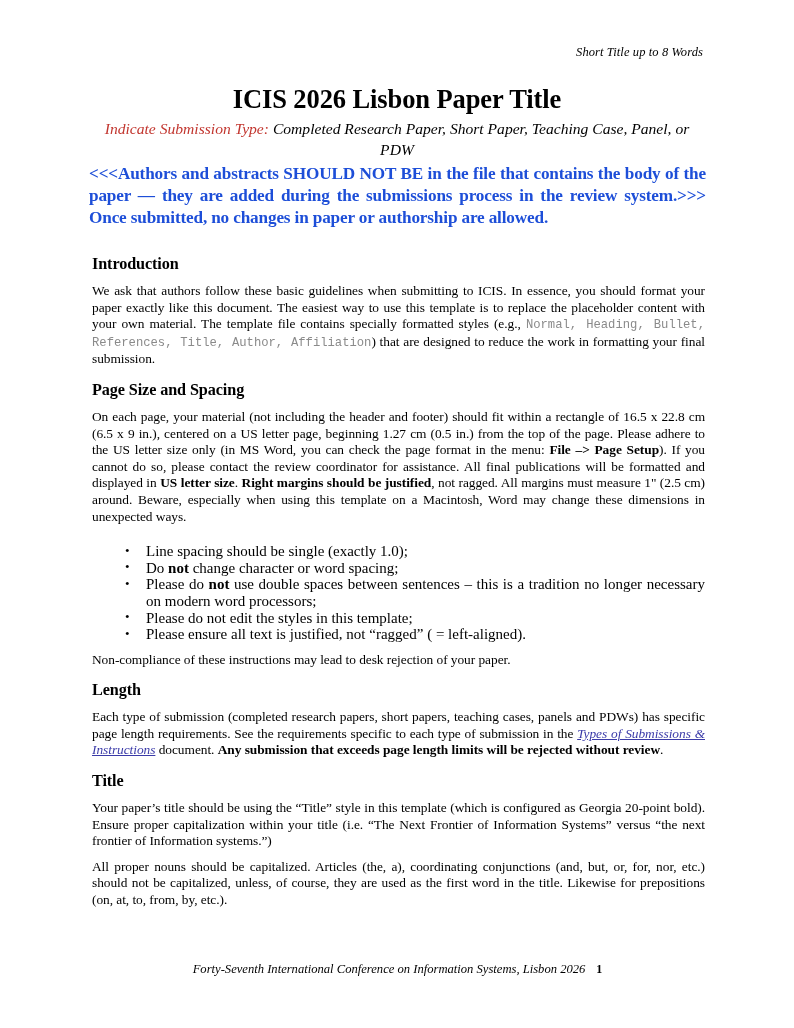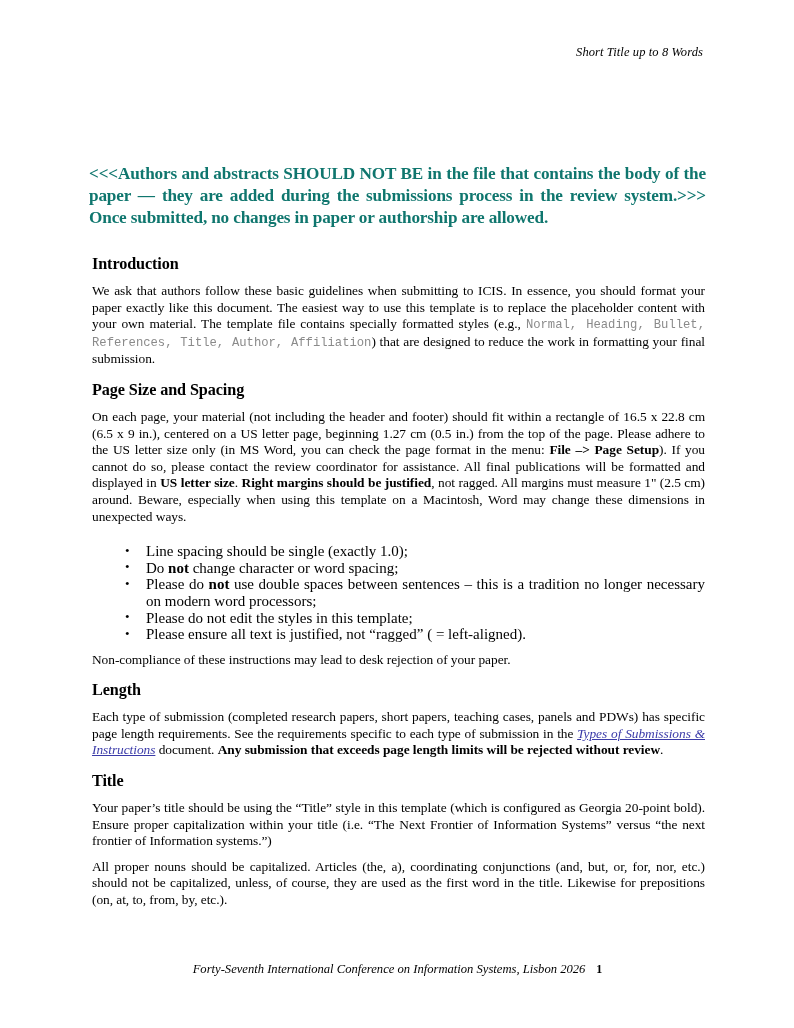--- a/index.html
+++ b/index.html
@@ -68,21 +68,21 @@
     color: #000000;
     font-style: italic;
   }
 
   
   .warning {
     position: absolute;
     left: 89px;
     top: 163px;
     width: 617px;
-    color: #0f766e;
+    color: #1d4ed8;
     font-weight: bold;
     font-size: 17.2px;
     line-height: 22.2px;
     text-align: justify;
     text-align-last: left;
     letter-spacing: -0.15px;
   }
 
   
   .content {
@@ -166,20 +166,27 @@
     margin-left: 11px;
   }
 </style>
 </head>
 <body>
 
 <div class="page">
 
   <div class="run-head">Short Title up to 8 Words</div>
 
+  <div class="title-block">
+    <div class="doc-title">ICIS 2026 Lisbon Paper Title</div>
+    <div class="subtitle">
+      <span class="red-label">Indicate Submission Type:</span>
+      <span class="blk">Completed Research Paper, Short Paper, Teaching Case, Panel, or PDW</span>
+    </div>
+  </div>
 
   <div class="warning">&lt;&lt;&lt;Authors and abstracts SHOULD NOT BE in the file that contains the body of the paper — they are added during the submissions process in the review system.&gt;&gt;&gt; Once submitted, no changes in paper or authorship are allowed.</div>
 
   <div class="content">
 
     <h2 class="sec">Introduction</h2>
     <div class="gap-after-head"></div>
     <p class="body"><span>We ask that authors follow these basic guidelines when submitting to ICIS. In essence, you should format your paper exactly like this document. The easiest way to use this template is to replace the placeholder content with your own material. The template file contains specially formatted styles (e.g.,</span> <span class="mono">Normal, Heading, Bullet, References, Title, Author, Affiliation</span><span>) that are designed to reduce the work in formatting your final submission.</span></p>
 
     <div class="gap-before-head"></div>

